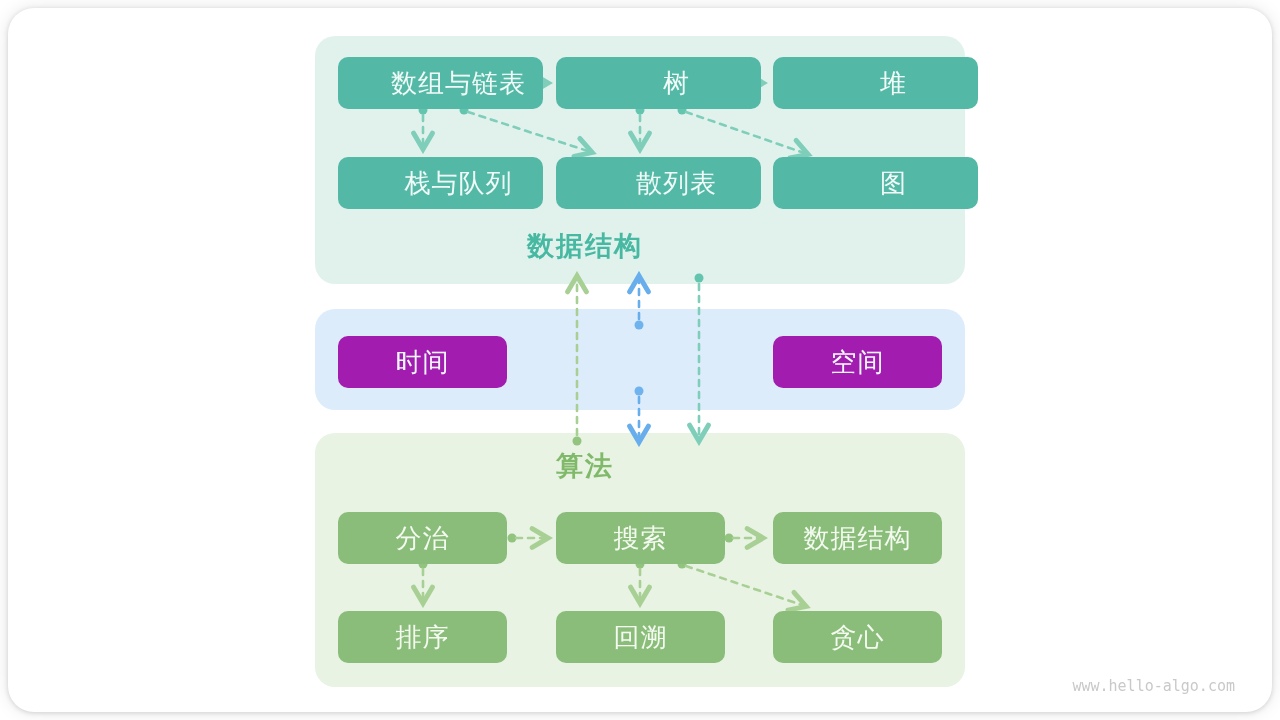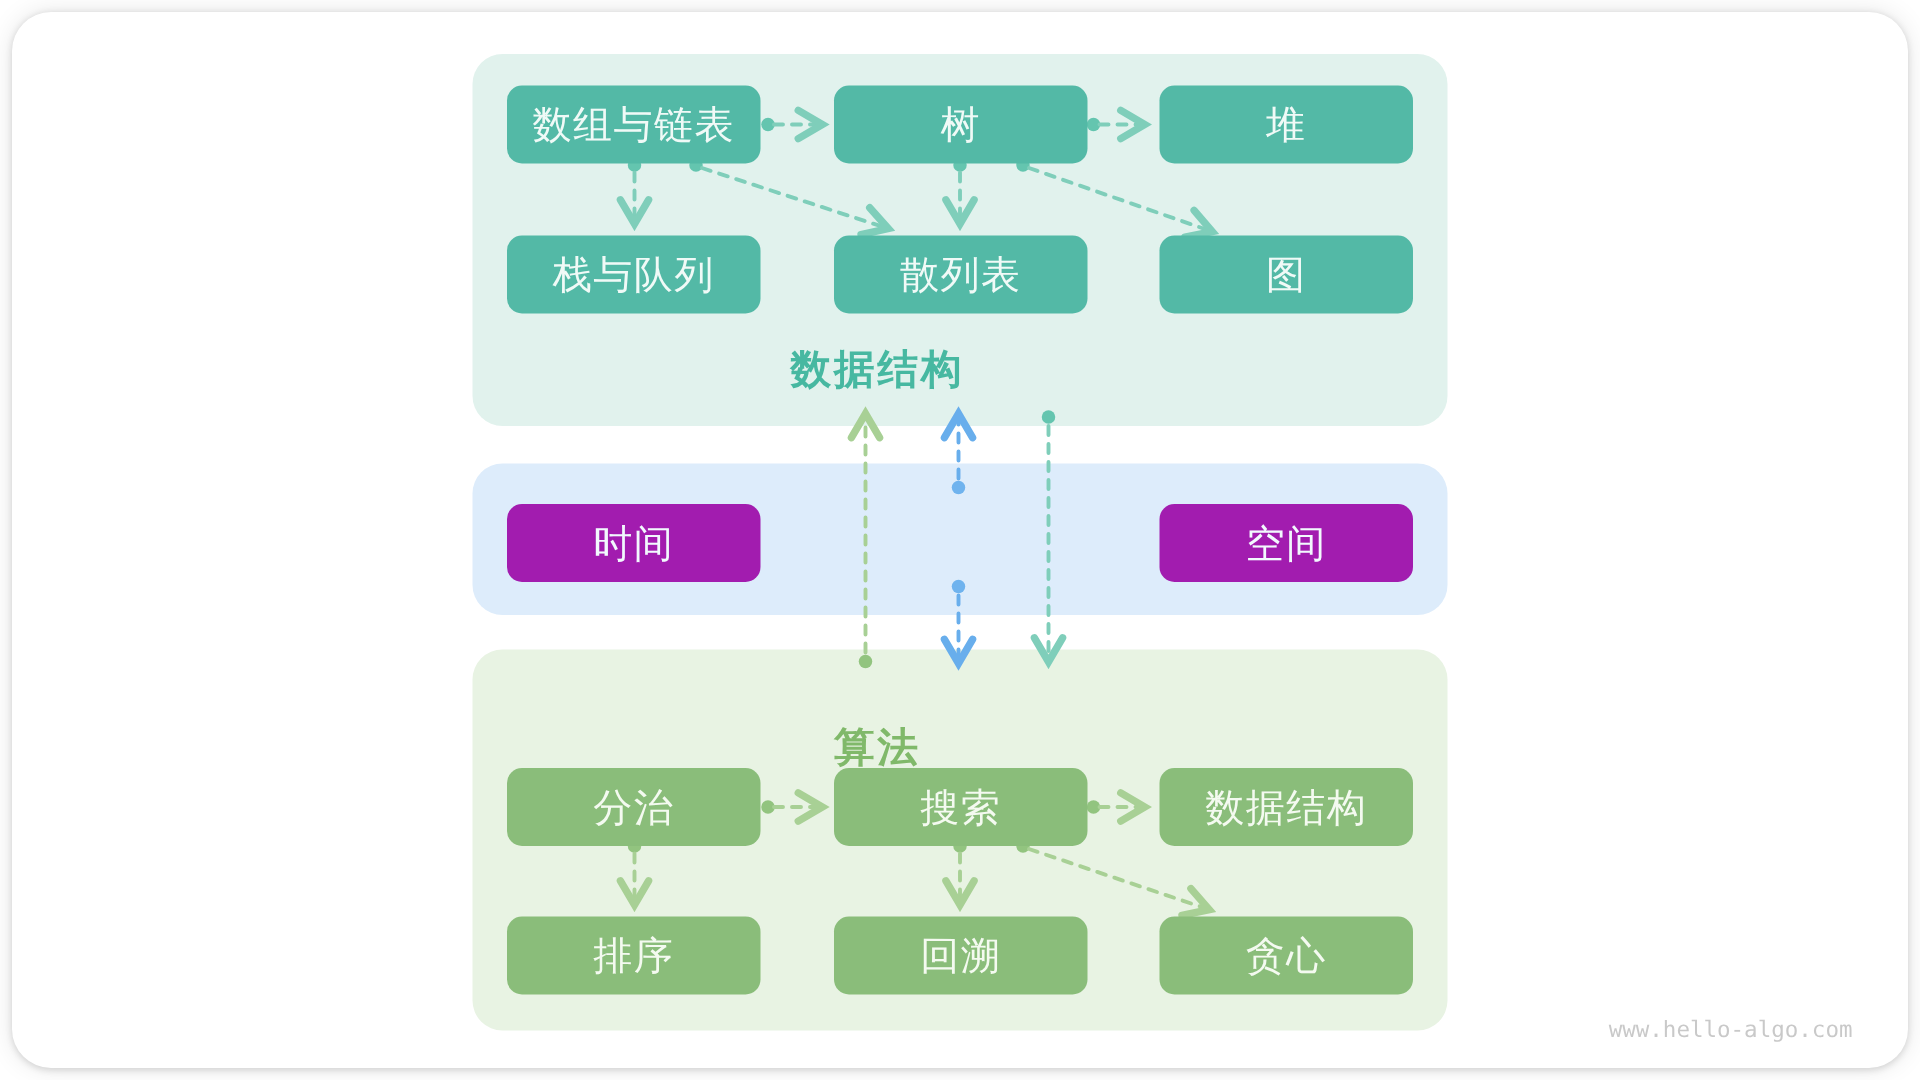--- a/index.html
+++ b/index.html
@@ -35,40 +35,40 @@
     position: absolute;
     width: 169px;
     height: 52px;
     border-radius: 10px;
     display: flex;
     align-items: center;
     justify-content: center;
     font-size: 26px;
     letter-spacing: 1px;
   }
-  .node-teal  { background: #53b9a6; color: #f0faf7; }
+  .node-teal  { background: #53b9a6; color: #f0faf7; padding-left: 36px; }
   .node-blue  { background: #a21caf; color: #f2f9fe; }
   .node-green { background: #8abd7a; color: #f4faf0; }
 
   .col1 { left: 338px; }
   .col2 { left: 556px; }
   .col3 { left: 773px; }
 
   .panel-label {
     position: absolute;
     left: 315px;
     width: 540px;
     text-align: center;
     font-size: 27px;
     font-weight: bold;
     letter-spacing: 2px;
   }
   .label-ds   { top: 228px; color: #47b8a1; }
   .label-cx   { top: 346px; color: #3fa0e8; }
-  .label-algo { top: 480px; color: #80b96a; }
+  .label-algo { top: 448px; color: #80b96a; }
 
   .overlay {
     position: absolute;
     left: 0; top: 0;
     width: 1280px;
     height: 720px;
     pointer-events: none;
   }
   .edge {
     fill: none;

